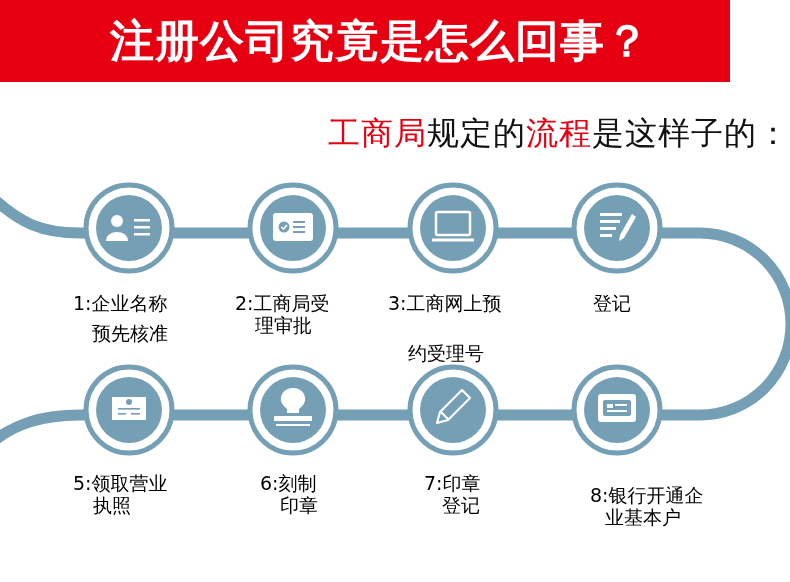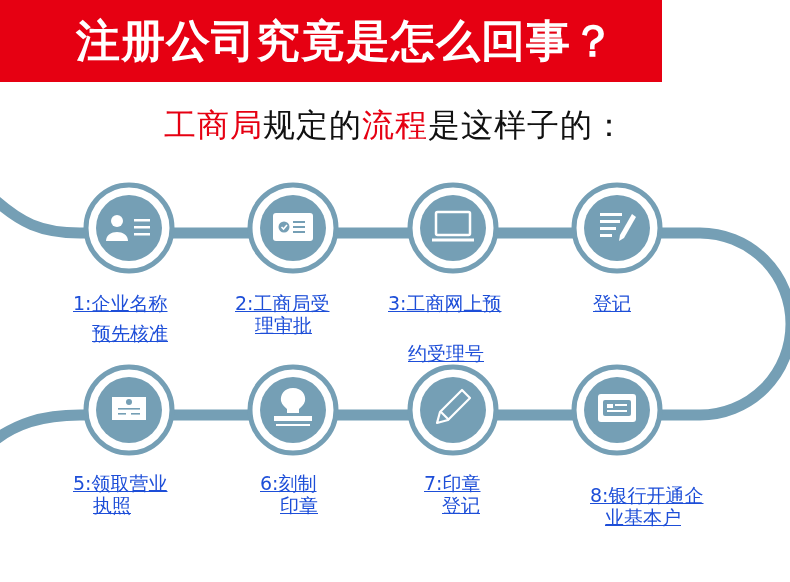--- a/index.html
+++ b/index.html
@@ -1,22 +1,22 @@
 <!DOCTYPE html>
 <html><head>
 <meta charset="utf-8">
 <style>
   html,body{margin:0;padding:0;background:#ffffff;}
   body{width:790px;height:582px;position:relative;overflow:hidden;font-family:"DejaVu Sans","Liberation Sans",sans-serif;}
-  .banner{position:absolute;left:0;top:0;width:662px;height:82px;background:#e60012;display:flex;align-items:center;justify-content:center;}
+  .banner{position:absolute;left:0;top:0;width:730px;height:82px;background:#e60012;display:flex;align-items:center;justify-content:center;}
   .banner-title{color:#ffffff;font-size:44px;font-weight:bold;letter-spacing:1px;padding-left:30px;}
-  .subtitle{position:absolute;left:0;top:104px;width:790px;text-align:center;font-size:32px;color:#111;letter-spacing:1px;}
+  .subtitle{position:absolute;left:0;top:112px;width:790px;text-align:right;font-size:32px;color:#111;letter-spacing:1px;}
   .subtitle .red{color:#e60012;}
   svg.track{position:absolute;left:0;top:0;}
-  .step-label{position:absolute;font-size:19px;color:#1d4ed8;line-height:22px;white-space:nowrap;text-decoration:underline;}
+  .step-label{position:absolute;font-size:19px;color:#000000;line-height:22px;white-space:nowrap;}
   .step-label span{display:block;}
 </style>
 </head>
 <body>
 
 <div class="banner">
   <div class="banner-title">注册公司究竟是怎么回事？</div>
 </div>
 
 <div class="subtitle">

